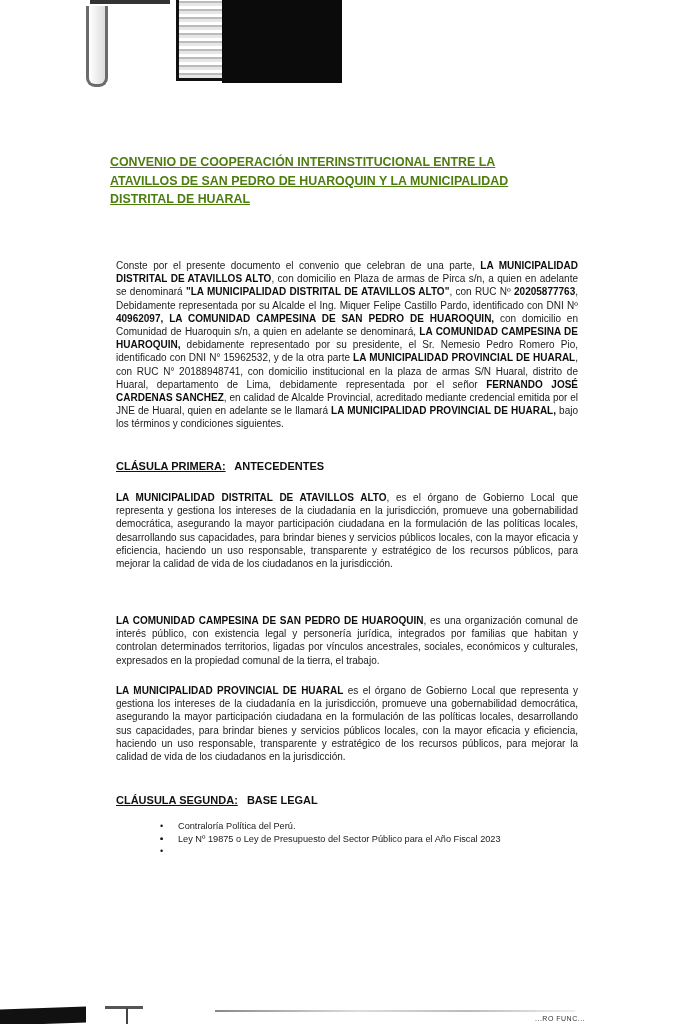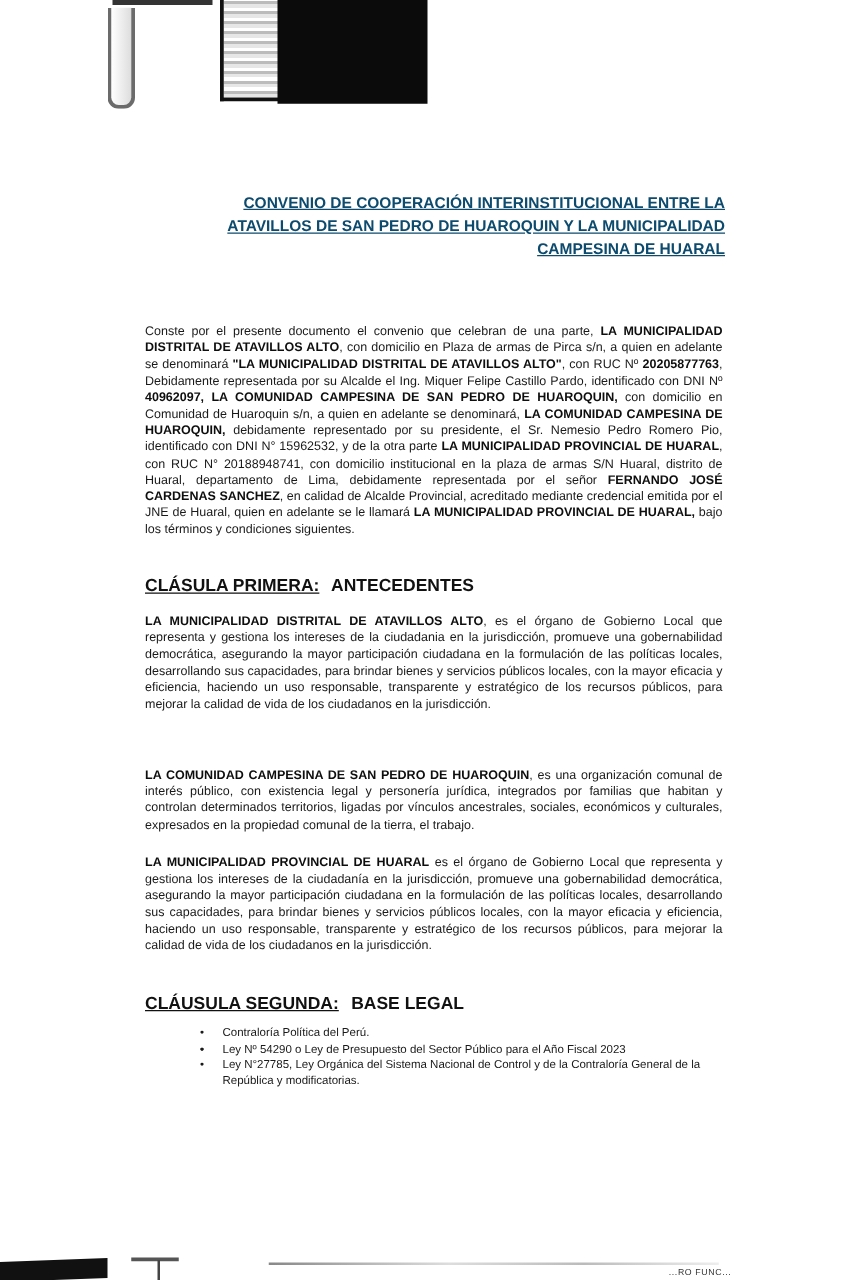--- a/index.html
+++ b/index.html
@@ -27,30 +27,30 @@
     left: 0; top: 1008px; width: 86px; height: 16px; background: #111;
     transform: skewY(-2deg);
   }
   .bottom-mark { left: 105px; top: 1006px; width: 38px; height: 3px; background: #555; }
   .bottom-tick { left: 126px; top: 1008px; width: 2px; height: 16px; background: #444; }
   .bottom-line { left: 215px; top: 1010px; width: 360px; height: 2px; background: linear-gradient(90deg,#888,#ddd 40%,#bbb 70%,#eee); }
   .bottom-text { left: 535px; top: 1015px; font-size: 7px; color: #333; letter-spacing: 0.5px; }
 
   .title {
     position: absolute; left: 110px; width: 470px; top: 153px;
-    text-align: right; font-weight: bold; font-size: 12.4px; line-height: 18.5px;
-    text-decoration: underline; color: #0c4a6e;
+    text-align: left; font-weight: bold; font-size: 12.4px; line-height: 18.5px;
+    text-decoration: underline; color: #4d7c0f;
   }
   .body-text {
     position: absolute; left: 116px; width: 462px;
     font-size: 10px; line-height: 13.2px; text-align: justify; color: #1a1a1a;
   }
   .body-text b { color: #0e0e0e; }
   .clause {
-    position: absolute; left: 116px; font-size: 14px; font-weight: bold; color: #111;
+    position: absolute; left: 116px; font-size: 11px; font-weight: bold; color: #111;
   }
   .clause .lbl { text-decoration: underline; margin-right: 6px; }
   .p1 { top: 259px; }
   .cl1 { top: 460px; }
   .p2 { top: 491px; }
   .p3 { top: 614px; }
   .p4 { top: 684px; }
   .cl2 { top: 794px; text-align: center; }
   .list {
     position: absolute; left: 160px; top: 820px; width: 420px;
@@ -68,21 +68,21 @@
 <div class="artifact top-binder-dark"></div>
 <div class="artifact bottom-dark-left"></div>
 <div class="artifact bottom-mark"></div>
 <div class="artifact bottom-tick"></div>
 <div class="artifact bottom-line"></div>
 <div class="artifact bottom-text">...RO FUNC...</div>
 
 <div class="title">
   <div>CONVENIO DE COOPERACIÓN INTERINSTITUCIONAL ENTRE LA</div>
   <div>ATAVILLOS DE SAN PEDRO DE HUAROQUIN Y LA MUNICIPALIDAD</div>
-  <div>CAMPESINA DE HUARAL</div>
+  <div>DISTRITAL DE HUARAL</div>
 </div>
 
 <div class="body-text p1"><span>Conste por el presente documento el convenio que celebran de una parte, </span><b>LA MUNICIPALIDAD DISTRITAL DE ATAVILLOS ALTO</b><span>, con domicilio en Plaza de armas de Pirca s/n, a quien en adelante se denominará </span><b>"LA MUNICIPALIDAD DISTRITAL DE ATAVILLOS ALTO"</b><span>, con RUC Nº </span><b>20205877763</b><span>, Debidamente representada por su Alcalde el Ing. Miquer Felipe Castillo Pardo, identificado con DNI Nº </span><b>40962097, LA COMUNIDAD CAMPESINA DE SAN PEDRO DE HUAROQUIN,</b><span> con domicilio en Comunidad de Huaroquin s/n, a quien en adelante se denominará, </span><b>LA COMUNIDAD CAMPESINA DE HUAROQUIN,</b><span> debidamente representado por su presidente, el Sr. Nemesio Pedro Romero Pio, identificado con DNI N° 15962532, y de la otra parte </span><b>LA MUNICIPALIDAD PROVINCIAL DE HUARAL</b><span>, con RUC N° 20188948741, con domicilio institucional en la plaza de armas S/N Huaral, distrito de Huaral, departamento de Lima, debidamente representada por el señor </span><b>FERNANDO JOSÉ CARDENAS SANCHEZ</b><span>, en calidad de Alcalde Provincial, acreditado mediante credencial emitida por el JNE de Huaral, quien en adelante se le llamará </span><b>LA MUNICIPALIDAD PROVINCIAL DE HUARAL,</b><span> bajo los términos y condiciones siguientes.</span></div>
 
 <div class="clause cl1">
   <span class="lbl">CLÁSULA PRIMERA:</span>
   <span>ANTECEDENTES</span>
 </div>
 
 <div class="body-text p2"><b>LA MUNICIPALIDAD DISTRITAL DE ATAVILLOS ALTO</b><span>, es el órgano de Gobierno Local que representa  y gestiona los intereses de la ciudadania en la jurisdicción, promueve una gobernabilidad democrática, asegurando la mayor participación ciudadana en la formulación de las políticas locales, desarrollando sus capacidades, para brindar bienes y servicios públicos locales, con la mayor eficacia y eficiencia, haciendo un uso responsable, transparente y estratégico de los recursos públicos, para mejorar la calidad de vida de los ciudadanos en la jurisdicción.</span></div>
@@ -92,15 +92,15 @@
 <div class="body-text p4"><b>LA MUNICIPALIDAD PROVINCIAL DE HUARAL</b><span> es el órgano de Gobierno Local que representa  y gestiona los intereses de la ciudadanía en la jurisdicción, promueve una gobernabilidad democrática, asegurando la mayor participación ciudadana en la formulación de las políticas locales, desarrollando sus capacidades, para brindar bienes y servicios públicos locales, con la mayor eficacia y eficiencia, haciendo un uso responsable, transparente y estratégico de los recursos públicos, para mejorar la calidad de vida de los ciudadanos en la jurisdicción.</span></div>
 
 <div class="clause cl2">
   <span class="lbl">CLÁUSULA SEGUNDA:</span>
   <span>BASE LEGAL</span>
 </div>
 
 <ul class="list">
   <li><span class="bullet">•</span><span>Contraloría Política del Perú.</span></li>
   <li><span class="bullet">•</span></li>
-  <li><span class="bullet">•</span><span>Ley Nº 54290 o Ley de Presupuesto del Sector Público para el Año Fiscal 2023</span></li>
-  <li><span class="bullet">•</span><span>Ley N°27785, Ley Orgánica del Sistema Nacional de Control y de la Contraloría General de la República y modificatorias.</span></li>
+  <li><span class="bullet">•</span><span>Ley Nº 19875 o Ley de Presupuesto del Sector Público para el Año Fiscal 2023</span></li>
+  <li><span class="bullet">•</span></li>
 </ul>
 
 </body></html>

